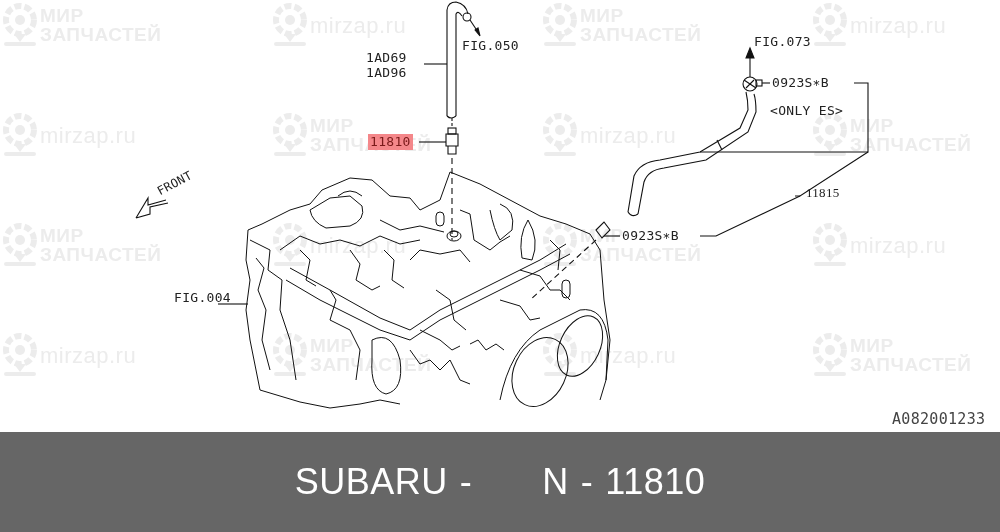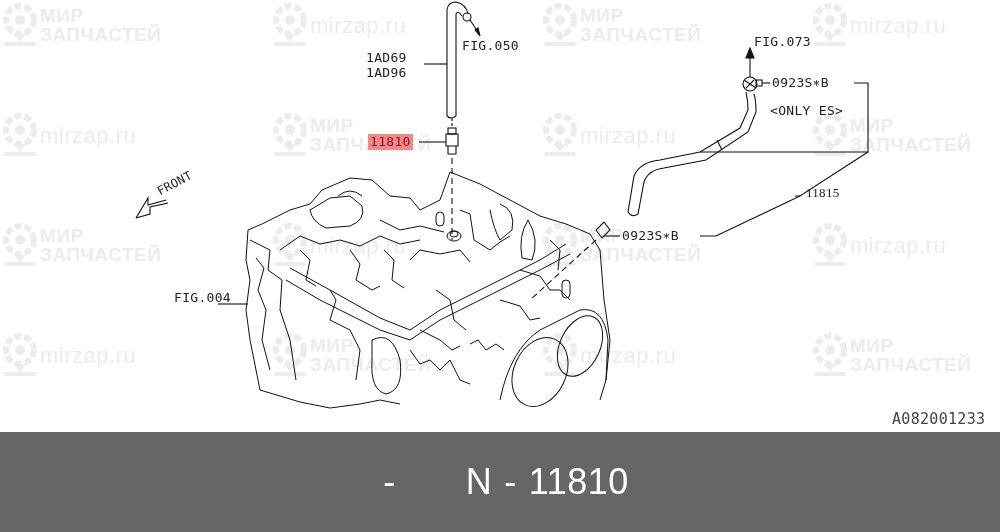--- a/index.html
+++ b/index.html
@@ -286,20 +286,21 @@
   <div class="lbl" style="left:770px;top:104px;text-align:right;">&lt;ONLY ES&gt;</div>
   <div class="lbl" style="left:806px;top:186px;font-family:Liberation Serif, serif;">11815</div>
   <div class="lbl" style="left:622px;top:229px;">0923S∗B</div>
   <div class="lbl" style="left:158px;top:185px;font-size:12px;transform:rotate(-28deg);transform-origin:left center;">FRONT</div>
   <div class="lbl" style="left:154px;top:291px;margin-left:20px;">FIG.004</div>
   <div class="lbl" style="left:892px;top:412px;font-size:15px;color:#444;">A082001233</div>
 </div>
 
 <div class="footer">
   <div class="footer-text">
+    <span>SUBARU</span>
     <span style="width:12px"></span>
     <span>-</span>
     <span style="width:12px"></span>
     <span class="gap"></span>
     <span>N</span>
     <span style="width:12px"></span>
     <span>-</span>
     <span style="width:12px"></span>
     <span>11810</span>
   </div>

